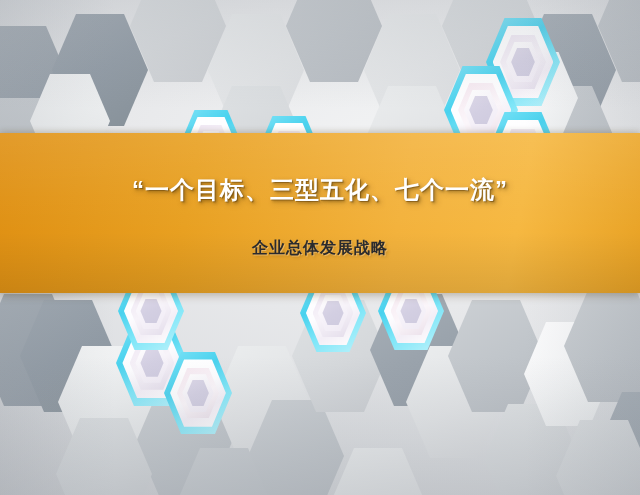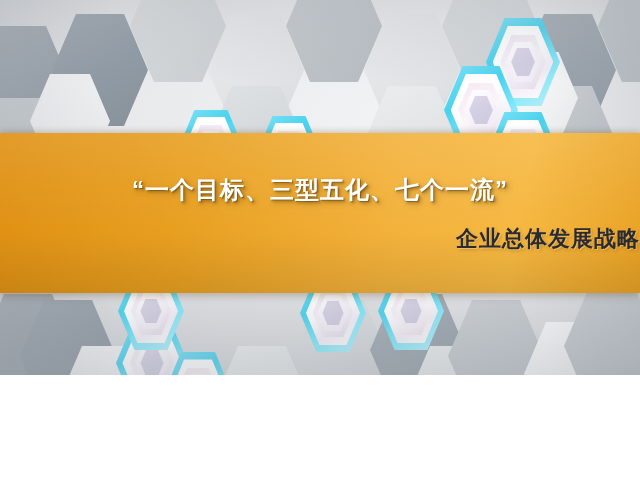--- a/index.html
+++ b/index.html
@@ -3,21 +3,21 @@
 <meta charset="utf-8">
 <style>
   html, body {
     margin: 0;
     padding: 0;
     background: #ffffff;
   }
   #slide {
     position: relative;
     width: 640px;
-    height: 375px;
+    height: 495px;
     overflow: hidden;
     font-family: "Liberation Sans", "DejaVu Sans", sans-serif;
     background: #15803d;
   }
 
   
   .bg-base {
     position: absolute;
     inset: 0;
     background:
@@ -223,16 +223,16 @@
         <div class="ring1"></div>
         <div class="ring2"></div>
         <div class="ring3"></div>
         <div class="core"></div>
       </div>
     </div>
   <div class="bg-vignette"></div>
 
   <div class="band" id="orange-band" style="top: 133px; height: 160px;">
     <div class="band-title" id="band-title" style="top: 32px; font-size: 24px; line-height: 50px;">“一个目标、三型五化、七个一流”</div>
-    <div class="band-sub" id="band-sub" style="top: 92px; font-size: 22px; line-height: 28px; text-align: right;">企业总体发展战略</div>
+    <div class="band-sub" id="band-sub" style="top: 101px; font-size: 16px; line-height: 28px;">企业总体发展战略</div>
   </div>
 
 </div>
 
 </body></html>

